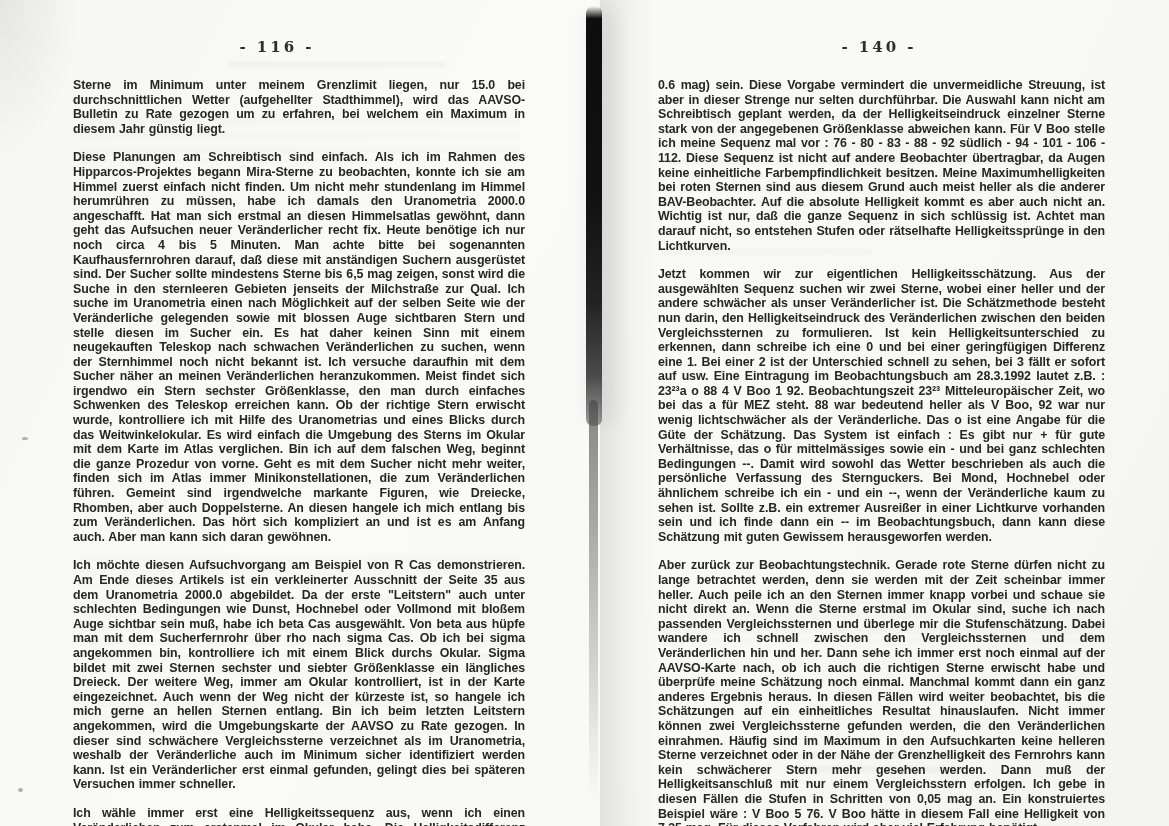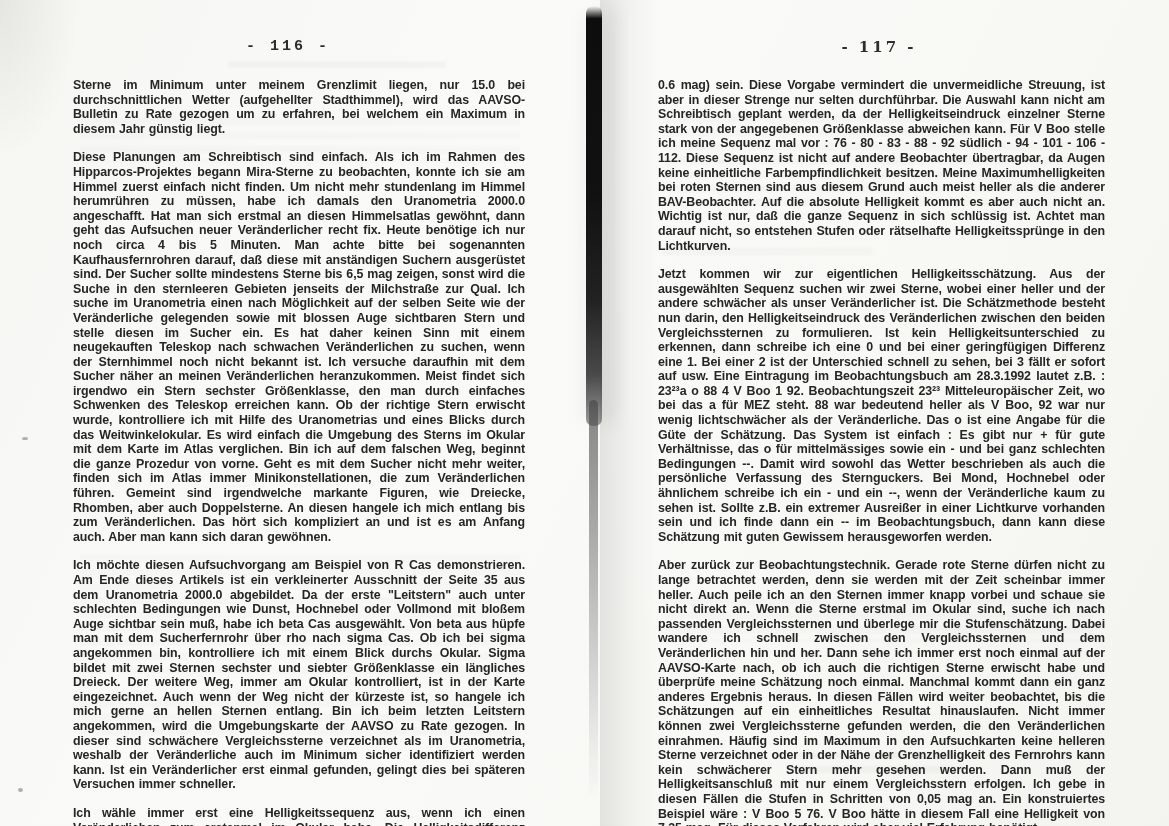--- a/index.html
+++ b/index.html
@@ -49,21 +49,21 @@
   }
   .speck { position: absolute; background: #b0b0aa; border-radius: 50%; }
 
   
   .page-number {
     position: absolute; top: 38px; height: 20px;
     font-family: "DejaVu Serif", serif;
     font-size: 15px; font-weight: 600; letter-spacing: 3px;
     color: #2e2e2c; text-align: center;
   }
-  .page-number.left  { left: 83px;  width: 410px; font-family: Liberation Mono, monospace; }
+  .page-number.left  { left: 72px;  width: 410px; }
   .page-number.right { left: 658px; width: 442px; }
 
   .col {
     position: absolute; top: 78px;
     color: #262624;
     font-size: 12.4px; font-weight: 700;
     line-height: 14.6px;
     text-align: justify;
     letter-spacing: -0.1px;
     word-spacing: 0.6px;
@@ -96,20 +96,20 @@
   <div class="speck" style="left:18px; top:788px; width:5px; height:4px;"></div>
 
   <div class="page-number left">- 116 -</div>
   <div class="col left">
     <p>Sterne im Minimum unter meinem Grenzlimit liegen, nur 15.0 bei durchschnittlichen Wetter (aufgehellter Stadthimmel), wird das AAVSO-Bulletin zu Rate gezogen um zu erfahren, bei welchem ein Maximum in diesem Jahr günstig liegt.</p>
     <p>Diese Planungen am Schreibtisch sind einfach. Als ich im Rahmen des Hipparcos-Projektes begann Mira-Sterne zu beobachten, konnte ich sie am Himmel zuerst einfach nicht finden. Um nicht mehr stundenlang im Himmel herumrühren zu müssen, habe ich damals den Uranometria 2000.0 angeschafft. Hat man sich erstmal an diesen Himmelsatlas gewöhnt, dann geht das Aufsuchen neuer Veränderlicher recht fix. Heute benötige ich nur noch circa 4 bis 5 Minuten. Man achte bitte bei sogenannten Kaufhausfernrohren darauf, daß diese mit anständigen Suchern ausgerüstet sind. Der Sucher sollte mindestens Sterne bis 6,5 mag zeigen, sonst wird die Suche in den sternleeren Gebieten jenseits der Milchstraße zur Qual. Ich suche im Uranometria einen nach Möglichkeit auf der selben Seite wie der Veränderliche gelegenden sowie mit blossen Auge sichtbaren Stern und stelle diesen im Sucher ein. Es hat daher keinen Sinn mit einem neugekauften Teleskop nach schwachen Veränderlichen zu suchen, wenn der Sternhimmel noch nicht bekannt ist. Ich versuche daraufhin mit dem Sucher näher an meinen Veränderlichen heranzukommen. Meist findet sich irgendwo ein Stern sechster Größenklasse, den man durch einfaches Schwenken des Teleskop erreichen kann. Ob der richtige Stern erwischt wurde, kontrolliere ich mit Hilfe des Uranometrias und eines Blicks durch das Weitwinkelokular. Es wird einfach die Umgebung des Sterns im Okular mit dem Karte im Atlas verglichen. Bin ich auf dem falschen Weg, beginnt die ganze Prozedur von vorne. Geht es mit dem Sucher nicht mehr weiter, finden sich im Atlas immer Minikonstellationen, die zum Veränderlichen führen. Gemeint sind irgendwelche markante Figuren, wie Dreiecke, Rhomben, aber auch Doppelsterne. An diesen hangele ich mich entlang bis zum Veränderlichen. Das hört sich kompliziert an und ist es am Anfang auch. Aber man kann sich daran gewöhnen.</p>
     <p>Ich möchte diesen Aufsuchvorgang am Beispiel von R Cas demonstrieren. Am Ende dieses Artikels ist ein verkleinerter Ausschnitt der Seite 35 aus dem Uranometria 2000.0 abgebildet. Da der erste "Leitstern" auch unter schlechten Bedingungen wie Dunst, Hochnebel oder Vollmond mit bloßem Auge sichtbar sein muß, habe ich beta Cas ausgewählt. Von beta aus hüpfe man mit dem Sucherfernrohr über rho nach sigma Cas. Ob ich bei sigma angekommen bin, kontrolliere ich mit einem Blick durchs Okular. Sigma bildet mit zwei Sternen sechster und siebter Größenklasse ein längliches Dreieck. Der weitere Weg, immer am Okular kontrolliert, ist in der Karte eingezeichnet. Auch wenn der Weg nicht der kürzeste ist, so hangele ich mich gerne an hellen Sternen entlang. Bin ich beim letzten Leitstern angekommen, wird die Umgebungskarte der AAVSO zu Rate gezogen. In dieser sind schwächere Vergleichssterne verzeichnet als im Uranometria, weshalb der Veränderliche auch im Minimum sicher identifiziert werden kann. Ist ein Veränderlicher erst einmal gefunden, gelingt dies bei späteren Versuchen immer schneller.</p>
     <p>Ich wähle immer erst eine Helligkeitssequenz aus, wenn ich einen Veränderlichen zum erstenmal im Okular habe. Die Helligkeitsdifferenz zwischen zwei Vergleichssternen sollte nicht zu gering (&gt; 0.2 mag), aber auch nicht zu groß (&lt;</p>
   </div>
 
-  <div class="page-number right">- 117 -</div>
+  <div class="page-number right">- 140 -</div>
   <div class="col right">
     <p>0.6 mag) sein. Diese Vorgabe vermindert die unvermeidliche Streuung, ist aber in dieser Strenge nur selten durchführbar. Die Auswahl kann nicht am Schreibtisch geplant werden, da der Helligkeitseindruck einzelner Sterne stark von der angegebenen Größenklasse abweichen kann. Für V Boo stelle ich meine Sequenz mal vor : 76 - 80 - 83 - 88 - 92 südlich - 94 - 101 - 106 - 112. Diese Sequenz ist nicht auf andere Beobachter übertragbar, da Augen keine einheitliche Farbempfindlichkeit besitzen. Meine Maximumhelligkeiten bei roten Sternen sind aus diesem Grund auch meist heller als die anderer BAV-Beobachter. Auf die absolute Helligkeit kommt es aber auch nicht an. Wichtig ist nur, daß die ganze Sequenz in sich schlüssig ist. Achtet man darauf nicht, so entstehen Stufen oder rätselhafte Helligkeitssprünge in den Lichtkurven.</p>
     <p>Jetzt kommen wir zur eigentlichen Helligkeitsschätzung. Aus der ausgewählten Sequenz suchen wir zwei Sterne, wobei einer heller und der andere schwächer als unser Veränderlicher ist. Die Schätzmethode besteht nun darin, den Helligkeitseindruck des Veränderlichen zwischen den beiden Vergleichssternen zu formulieren. Ist kein Helligkeitsunterschied zu erkennen, dann schreibe ich eine 0 und bei einer geringfügigen Differenz eine 1. Bei einer 2 ist der Unterschied schnell zu sehen, bei 3 fällt er sofort auf usw. Eine Eintragung im Beobachtungsbuch am 28.3.1992 lautet z.B. : 23²³a o 88 4 V Boo 1 92. Beobachtungszeit 23²³ Mitteleuropäischer Zeit, wo bei das a für MEZ steht. 88 war bedeutend heller als V Boo, 92 war nur wenig lichtschwächer als der Veränderliche. Das o ist eine Angabe für die Güte der Schätzung. Das System ist einfach : Es gibt nur + für gute Verhältnisse, das o für mittelmässiges sowie ein - und bei ganz schlechten Bedingungen --. Damit wird sowohl das Wetter beschrieben als auch die persönliche Verfassung des Sternguckers. Bei Mond, Hochnebel oder ähnlichem schreibe ich ein - und ein --, wenn der Veränderliche kaum zu sehen ist. Sollte z.B. ein extremer Ausreißer in einer Lichtkurve vorhanden sein und ich finde dann ein -- im Beobachtungsbuch, dann kann diese Schätzung mit guten Gewissem herausgeworfen werden.</p>
     <p>Aber zurück zur Beobachtungstechnik. Gerade rote Sterne dürfen nicht zu lange betrachtet werden, denn sie werden mit der Zeit scheinbar immer heller. Auch peile ich an den Sternen immer knapp vorbei und schaue sie nicht direkt an. Wenn die Sterne erstmal im Okular sind, suche ich nach passenden Vergleichssternen und überlege mir die Stufenschätzung. Dabei wandere ich schnell zwischen den Vergleichssternen und dem Veränderlichen hin und her. Dann sehe ich immer erst noch einmal auf der AAVSO-Karte nach, ob ich auch die richtigen Sterne erwischt habe und überprüfe meine Schätzung noch einmal. Manchmal kommt dann ein ganz anderes Ergebnis heraus. In diesen Fällen wird weiter beobachtet, bis die Schätzungen auf ein einheitliches Resultat hinauslaufen. Nicht immer können zwei Vergleichssterne gefunden werden, die den Veränderlichen einrahmen. Häufig sind im Maximum in den Aufsuchkarten keine helleren Sterne verzeichnet oder in der Nähe der Grenzhelligkeit des Fernrohrs kann kein schwächerer Stern mehr gesehen werden. Dann muß der Helligkeitsanschluß mit nur einem Vergleichsstern erfolgen. Ich gebe in diesen Fällen die Stufen in Schritten von 0,05 mag an. Ein konstruiertes Beispiel wäre : V Boo 5 76. V Boo hätte in diesem Fall eine Helligkeit von 7.35 mag. Für dieses Verfahren wird aber viel Erfahrung benötigt.</p>
   </div>
 
 </div>
 
 </body></html>

